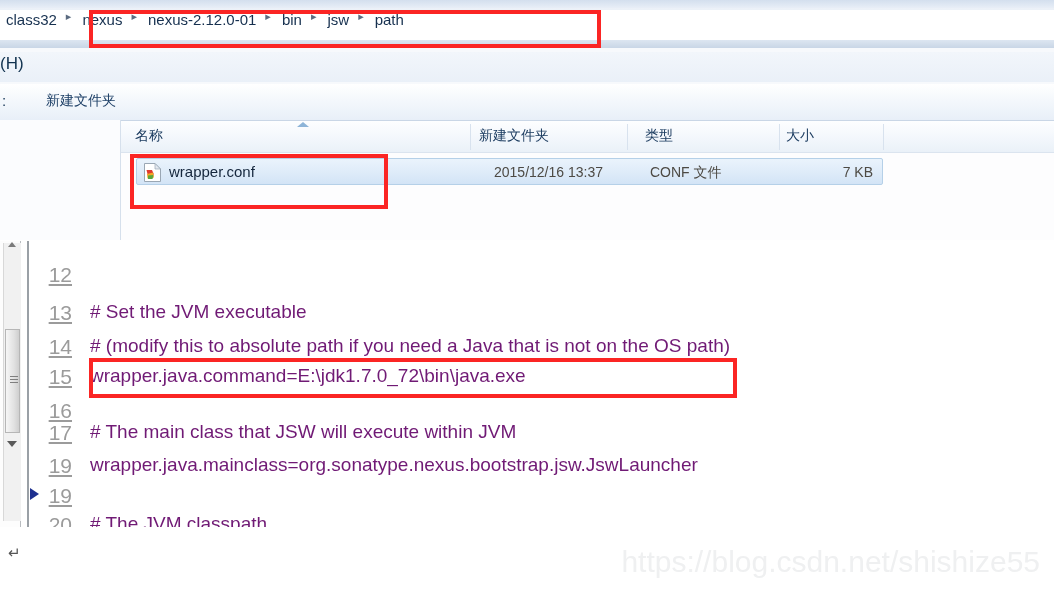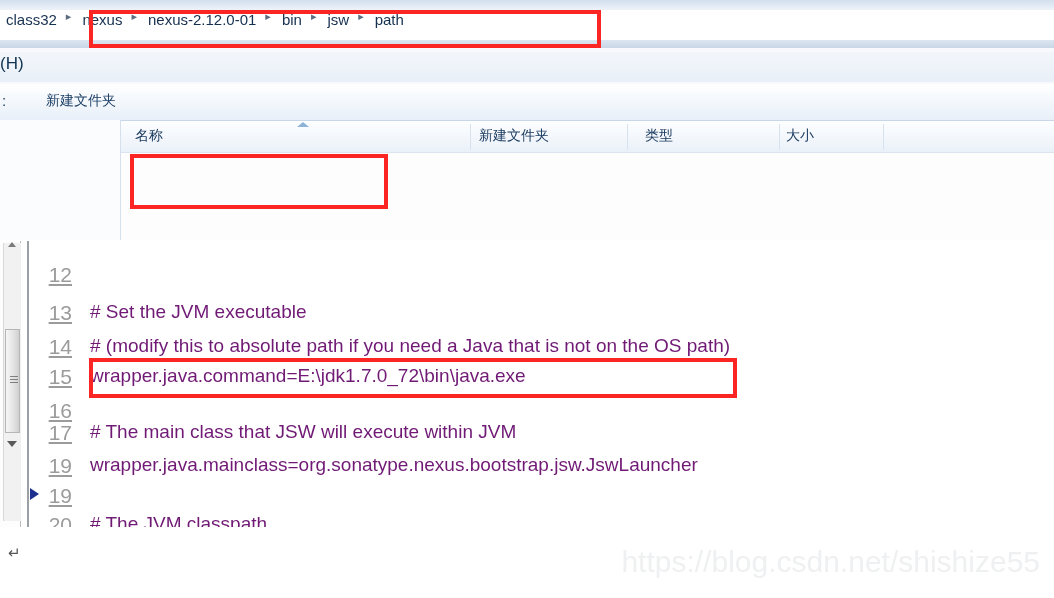--- a/index.html
+++ b/index.html
@@ -394,20 +394,35 @@
       <span class="col-head" style="left:358px;">新建文件夹</span>
       <span class="col-head" style="left:524px;">类型</span>
       <span class="col-head" style="left:665px;">大小</span>
 
       <div class="col-div" style="left:349px;"></div>
       <div class="col-div" style="left:506px;"></div>
       <div class="col-div" style="left:658px;"></div>
       <div class="col-div" style="left:762px;"></div>
     </div>
 
+    <div class="file-row">
+      <span class="file-icon-wrap">
+        <svg width="17" height="19" viewBox="0 0 17 19">
+          <polygon points="0.5,0.5 11,0.5 16.5,6 16.5,18.5 0.5,18.5" fill="#ffffff" stroke="#9aa7b4" stroke-width="1"></polygon>
+          <polygon points="11,0.5 16.5,6 11,6" fill="#e3e9f0" stroke="#9aa7b4" stroke-width="0.7"></polygon>
+          <polygon points="2.5,7 8,7 10,11.5 4,13" fill="#e03a2f"></polygon>
+          <polygon points="3,11 9,9.5 10,14.5 3.5,15.5" fill="#f5a623"></polygon>
+          <polygon points="4,12.5 9.5,12 8.5,16 4,16" fill="#5aa63c"></polygon>
+        </svg>
+      </span>
+      <span class="file-name">wrapper.conf</span>
+      <span class="file-date">2015/12/16 13:37</span>
+      <span class="file-type">CONF 文件</span>
+      <span class="file-size">7 KB</span>
+    </div>
 
   </div>
 </div>
 
 <div id="editor">
 
   <div class="ed-left-gutter">
     <div class="scrollbar">
       <div class="sb-up"></div>
       <div class="sb-thumb">

